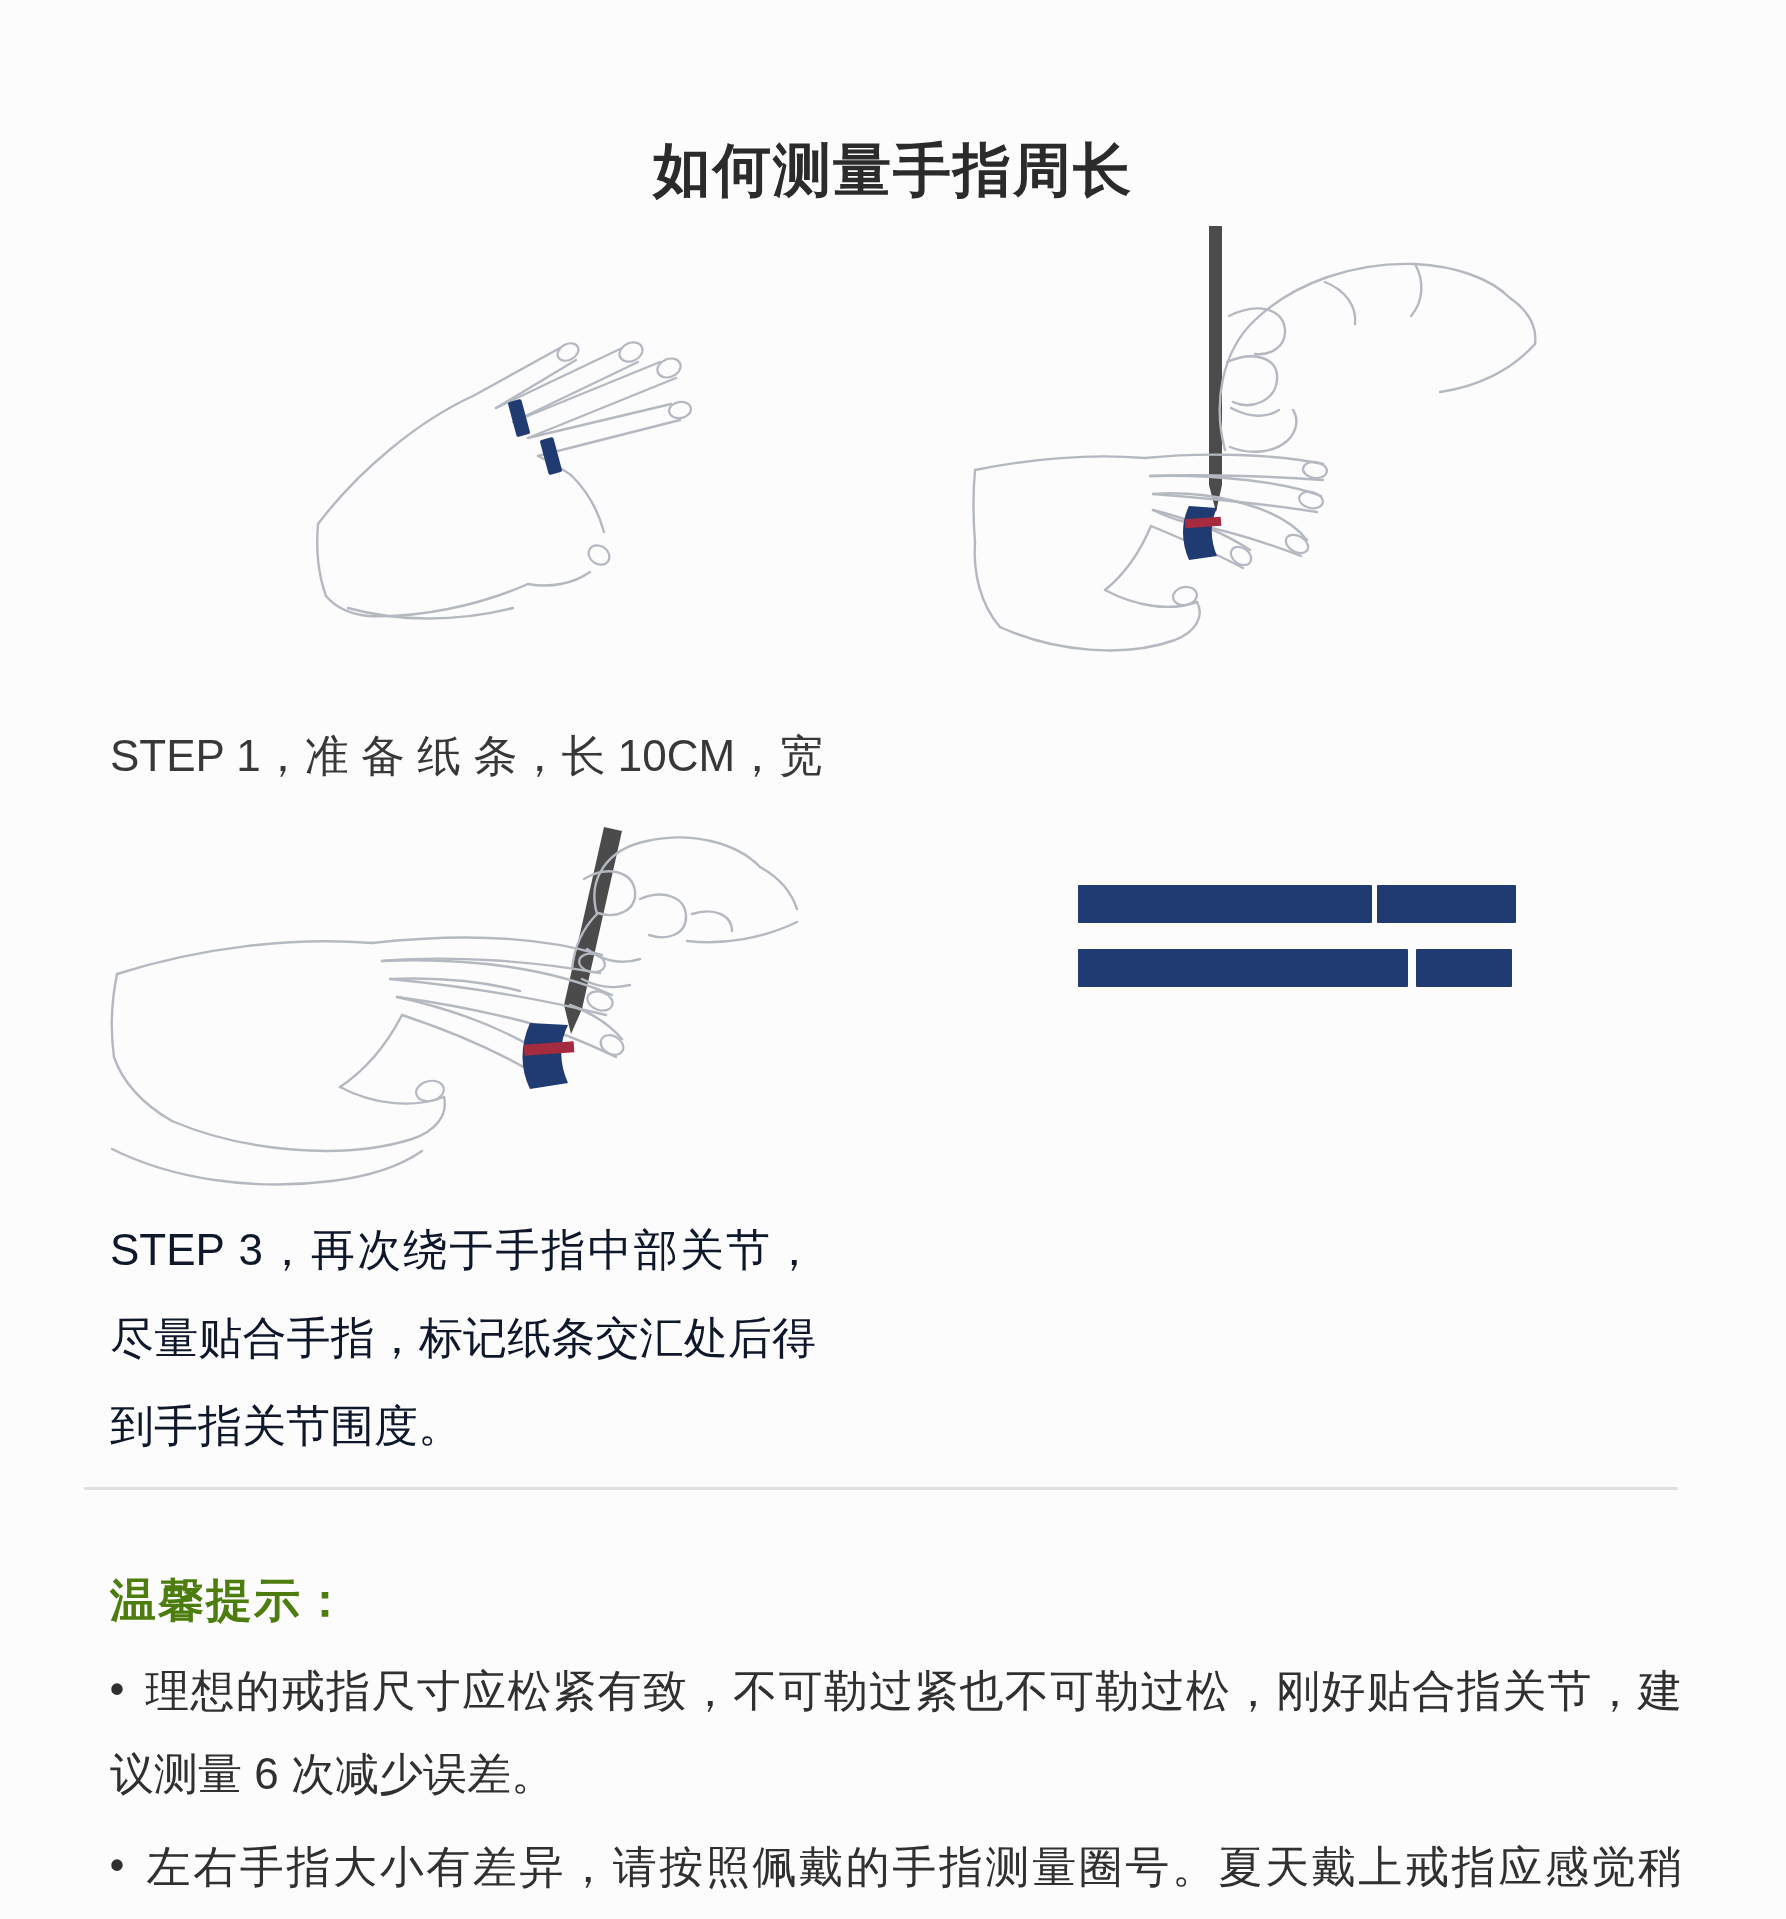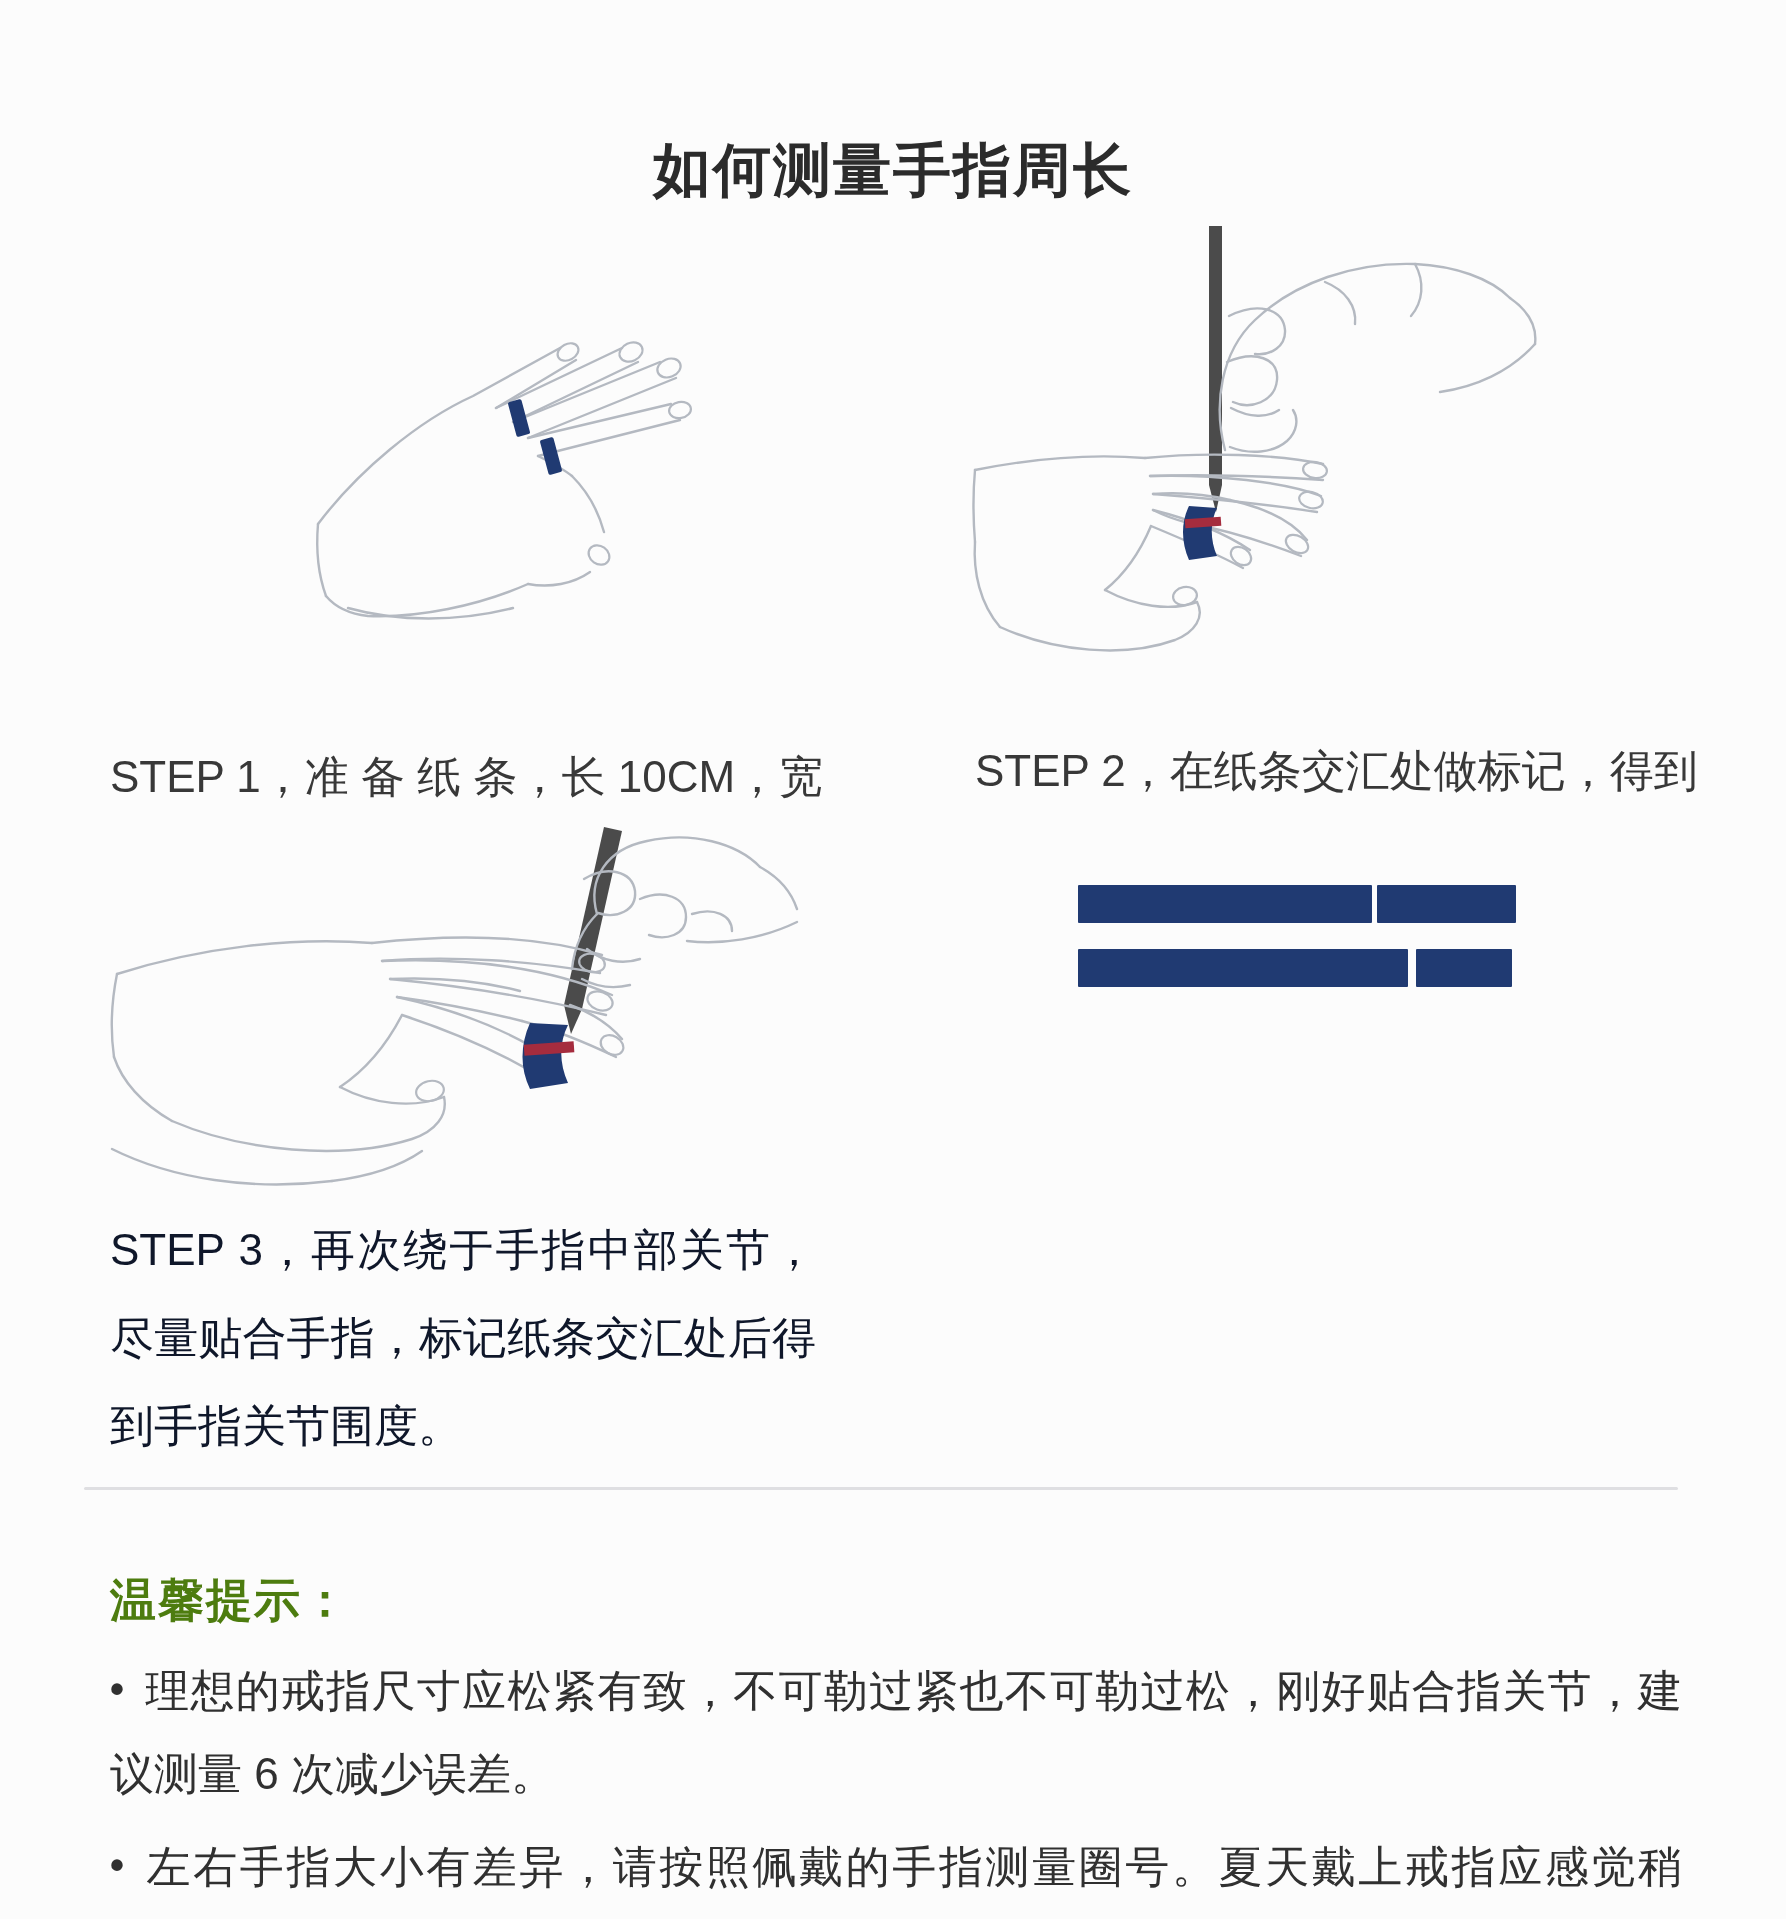--- a/index.html
+++ b/index.html
@@ -139,25 +139,22 @@
       <path class="hand-stroke" d="M590,132 C565,160 530,175 495,180"></path>
       <path class="hand-stroke" d="M470,52 C480,70 478,90 466,104"></path>
       <path class="hand-stroke" d="M380,70 C400,78 412,94 410,112"></path>
       <path class="hand-stroke" d="M282,150 C310,138 334,146 332,168 C330,190 305,198 288,190"></path>
       <path class="hand-stroke" d="M284,104 C312,90 338,96 340,118 C341,134 326,144 310,142"></path>
       <path class="hand-stroke" d="M286,196 C305,206 322,206 334,198"></path>
       <path class="hand-stroke" d="M285,235 C305,243 328,241 342,229 C352,220 354,207 348,198"></path>
     </svg>
   </div>
 
-  <div class="caption-clip" style="left:110px;top:704px;width:720px;">
+  <div class="caption-clip" style="left:110px;top:683px;width:720px;">
     <span class="cap-line">STEP 1，准 备 纸 条，长 10CM，宽</span>
-  </div>
-  <div class="caption-clip" style="left:975px;top:698px;width:720px;">
-    <span class="cap-line">STEP 2，在纸条交汇处做标记，得到</span>
   </div>
 
   <div class="illus" style="left:92px;top:775px;">
     <svg width="710" height="395" viewBox="0 0 710 395">
 
       <polygon class="pen" points="512,8 530,12 490,190 472,186"></polygon>
       <polygon class="pen" points="472,186 490,190 479,215"></polygon>
 
       <path class="hand-stroke" d="M25,155 C110,128 200,118 280,124"></path>
       <path class="hand-stroke" d="M280,124 C370,114 450,118 510,136"></path>

